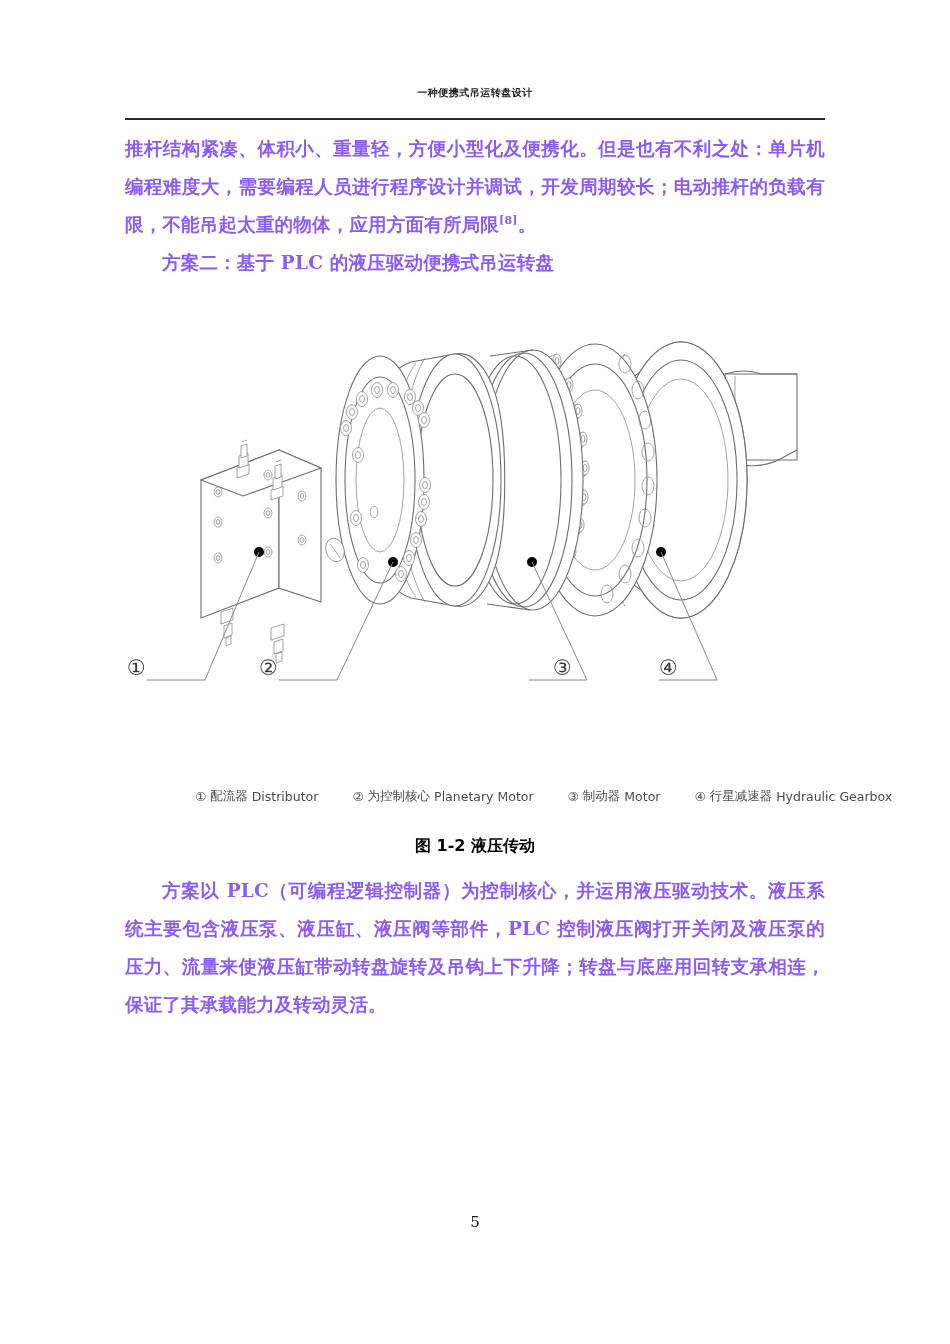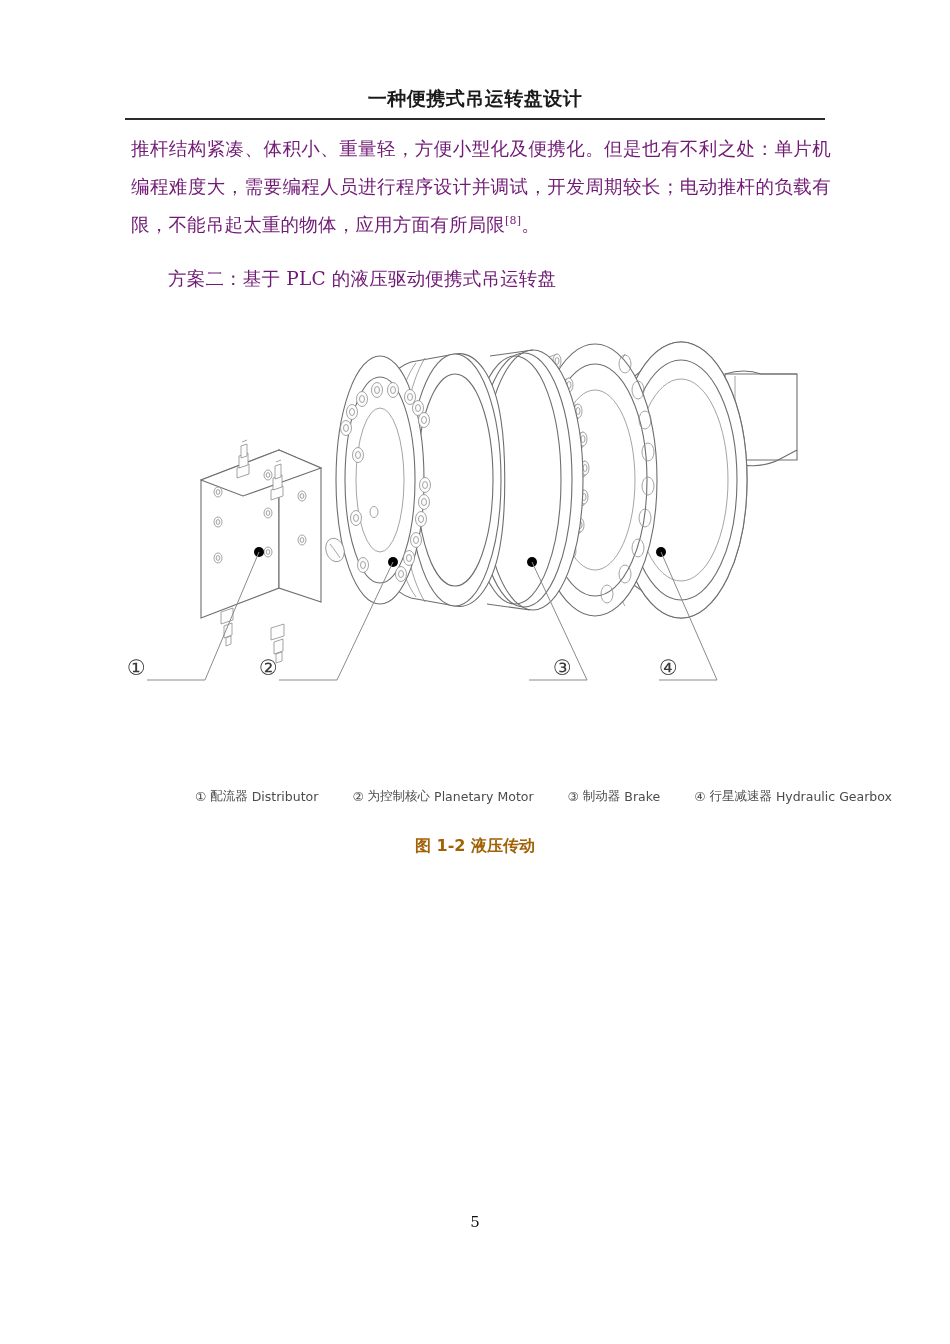--- a/index.html
+++ b/index.html
@@ -18,45 +18,46 @@
   }
 
   
   .header-title {
     position: absolute;
     left: 125px;
     top: 86px;
     width: 700px;
     text-align: center;
     font-family: "DejaVu Sans", "Liberation Sans", sans-serif;
-    font-size: 19px;
+    font-size: 10px;
     font-weight: 600;
     letter-spacing: 0.5px;
     color: #1a1a1a;
   }
   .header-rule {
     position: absolute;
     left: 125px;
     top: 118px;
     width: 700px;
     height: 0;
     border-top: 2px solid #2b2b2b;
   }
 
   
   .body-block {
     position: absolute;
-    left: 131px;
+    left: 125px;
     width: 700px;
     font-size: 18.5px;
     line-height: 38px;
     text-align: justify;
     text-justify: inter-ideograph;
-    color: #701a75;
+    color: #8b5cf6;
     letter-spacing: 0.2px;
+    font-weight: bold;
   }
   .body-block p {
     margin: 0;
   }
   .indent {
     text-indent: 2em;
   }
   sup.fn {
     font-size: 11px;
     vertical-align: super;
@@ -110,21 +111,21 @@
   
   .fig-caption {
     position: absolute;
     left: 0;
     top: 536px;
     width: 700px;
     text-align: center;
     font-family: "DejaVu Sans", "Liberation Sans", sans-serif;
     font-size: 16px;
     font-weight: 700;
-    color: #a16207;
+    color: #000000;
   }
   .fig-caption .cap-num {
     font-weight: 700;
   }
 
   
   .page-number {
     position: absolute;
     left: 0;
     top: 1213px;
@@ -139,21 +140,21 @@
 
 <div class="page">
 
   <div class="header-title">一种便携式吊运转盘设计</div>
   <div class="header-rule"></div>
 
   <div class="body-block" style="top:130px;">
     <p><span>推杆结构紧凑、体积小、重量轻，方便小型化及便携化。但是也有不利之处：单片机编程难度大，需要编程人员进行程序设计并调试，开发周期较长；电动推杆的负载有限，不能吊起太重的物体，应用方面有所局限</span><sup class="fn">[8]</sup><span>。</span></p>
   </div>
 
-  <div class="body-block" style="top:244px;margin-top:16px;">
+  <div class="body-block" style="top:244px;">
     <p class="indent">方案二：基于 PLC 的液压驱动便携式吊运转盘</p>
   </div>
 
   <div class="figure-wrap">
 
     <div class="figure-canvas">
       <svg width="700" height="450" viewBox="0 0 700 450" xmlns="http://www.w3.org/2000/svg">
         <defs>
           <style>
             .ln  { fill:none; stroke:#6e6e6e; stroke-width:1.1; }
@@ -466,32 +467,35 @@
         <span>Distributor</span>
       </span>
       <span class="legend-item">
         <span class="legend-num">②</span>
         <span>为控制核心</span>
         <span>Planetary Motor</span>
       </span>
       <span class="legend-item">
         <span class="legend-num">③</span>
         <span>制动器</span>
-        <span>Brake</span>
+        <span>Motor</span>
       </span>
       <span class="legend-item">
         <span class="legend-num">④</span>
         <span>行星减速器</span>
         <span>Hydraulic Gearbox</span>
       </span>
     </div>
 
     <div class="fig-caption">
       <span class="cap-num">图 1-2</span>
       <span>液压传动</span>
     </div>
   </div>
 
+  <div class="body-block" style="top:872px;">
+    <p class="indent">方案以 PLC（可编程逻辑控制器）为控制核心，并运用液压驱动技术。液压系统主要包含液压泵、液压缸、液压阀等部件，PLC 控制液压阀打开关闭及液压泵的压力、流量来使液压缸带动转盘旋转及吊钩上下升降；转盘与底座用回转支承相连，保证了其承载能力及转动灵活。</p>
+  </div>
 
 
   <div class="page-number">5</div>
 
 </div>
 
 </body></html>

